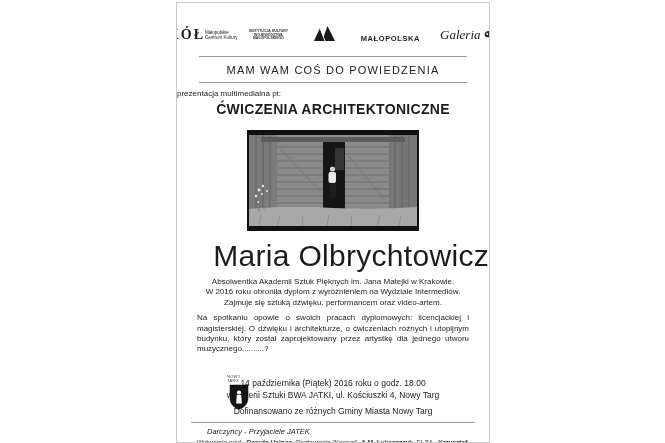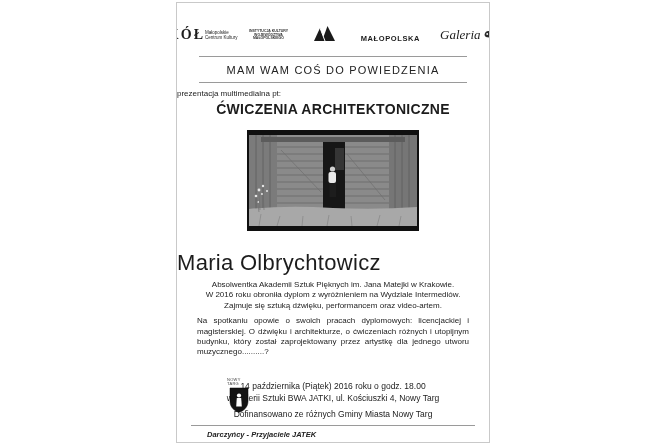--- a/index.html
+++ b/index.html
@@ -17,31 +17,31 @@
   .sokol-sub1{font-size:4.5px;margin-top:1px;color:#222;}
   .sokol-sub2{font-size:3.5px;font-weight:bold;margin-top:1px;color:#333;text-align:center;width:62px;}
   .malo-label{font-size:7.5px;font-weight:bold;letter-spacing:0.6px;margin-top:8px;padding-left:24px;}
   .galeria{font-family:"Liberation Serif",serif;font-style:italic;font-size:13px;line-height:0.85;text-align:left;}
   .galeria-row2{display:flex;align-items:center;gap:1px;margin-left:2px;}
   .rule{height:1px;background:#9a9a9a;margin:0 22px;}
   .banner{font-size:11px;letter-spacing:1.2px;text-align:center;padding:7px 0 6px;color:#222;}
   .presentation{font-size:8px;margin-top:6px;color:#222;}
   .title{font-size:14px;font-weight:bold;text-align:center;letter-spacing:0.3px;margin-top:3px;}
   .photo-wrap{width:172px;margin:13px auto 0;line-height:0;}
-  .artist{font-size:22px;text-align:left;margin-top:19px;font-weight:normal;letter-spacing:0.3px;}
+  .artist{font-size:30px;text-align:right;margin-top:8px;font-weight:normal;letter-spacing:0.3px;}
   .bio{font-size:8px;text-align:center;margin-top:4px;line-height:1.3;color:#222;}
   .desc{font-size:8px;text-align:justify;width:272px;margin:5px auto 0;line-height:1.3;color:#222;}
   .event{position:relative;margin-top:22px;}
   .crest{position:absolute;left:50px;top:-2px;width:24px;display:flex;flex-direction:column;align-items:center;line-height:1;}
   .crest-label{font-size:4px;color:#444;margin-bottom:1px;letter-spacing:0.3px;}
   .event-lines{text-align:center;font-size:8.5px;line-height:1.45;color:#222;}
   .funding{text-align:center;font-size:8.5px;margin-top:5px;color:#222;}
   .rule2{height:1px;background:#9a9a9a;margin:6px 14px 0;}
   .sponsors{margin:4px 20px 0;font-size:6.5px;color:#333;line-height:1.35;}
-  .sp-head{font-weight:bold;font-style:italic;font-size:7.5px;margin-left:10px;color:#222;}
+  .sp-head{font-weight:normal;font-style:italic;font-size:7.5px;margin-left:10px;color:#222;}
   .sp-line1{margin-top:2px;}
   .b{font-weight:bold;}
 </style>
 </head>
 <body>
 
 <div class="poster">
 
   <div class="logos">
     <div class="logo">

